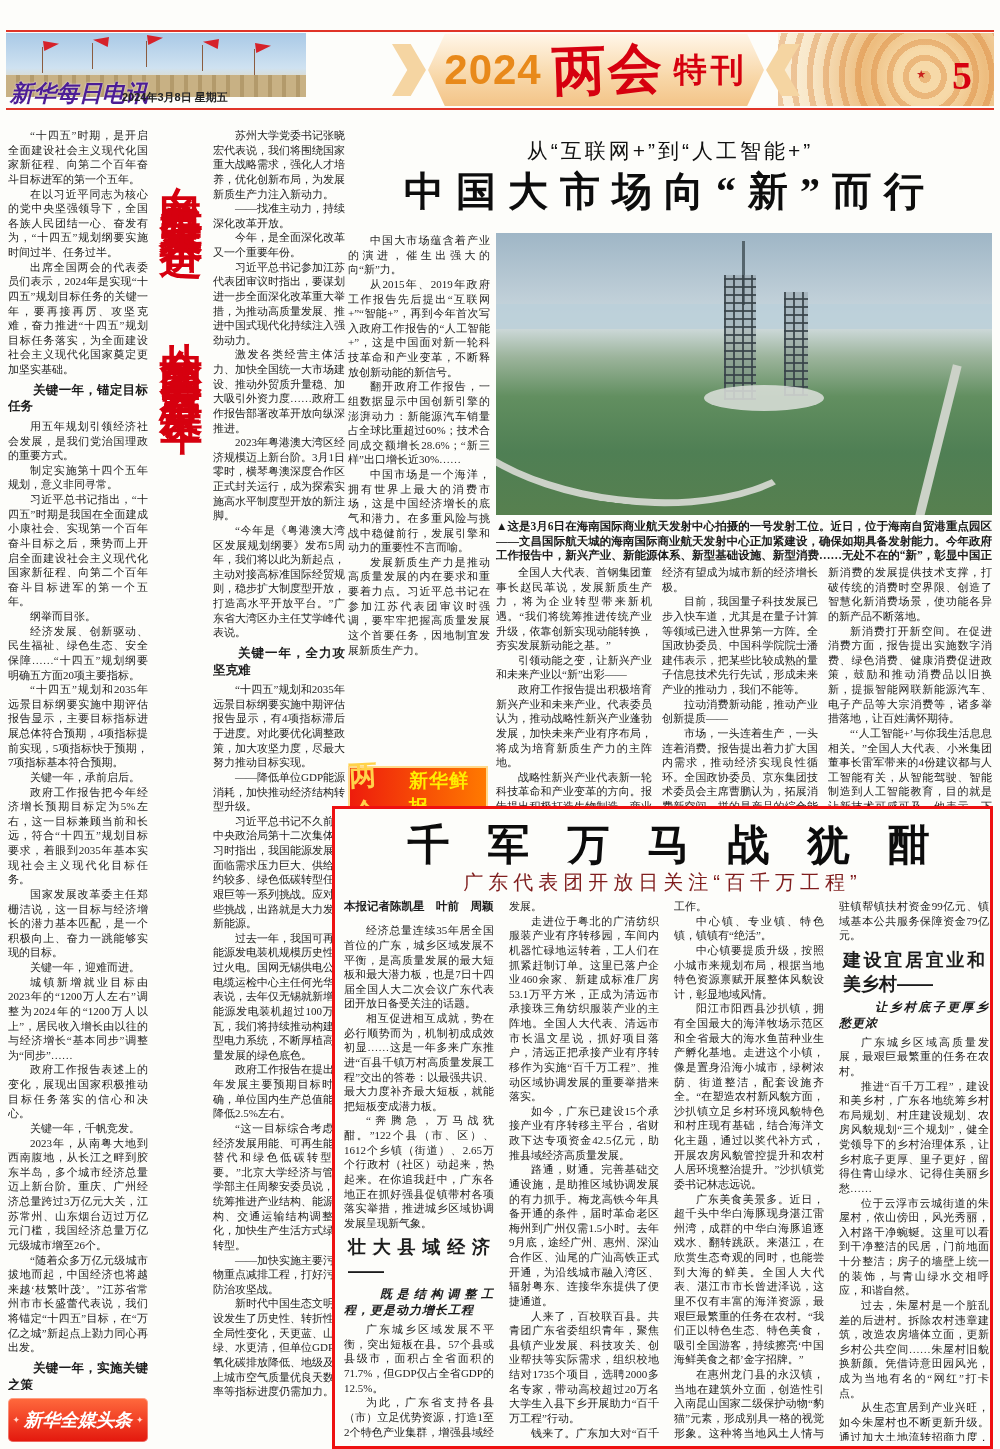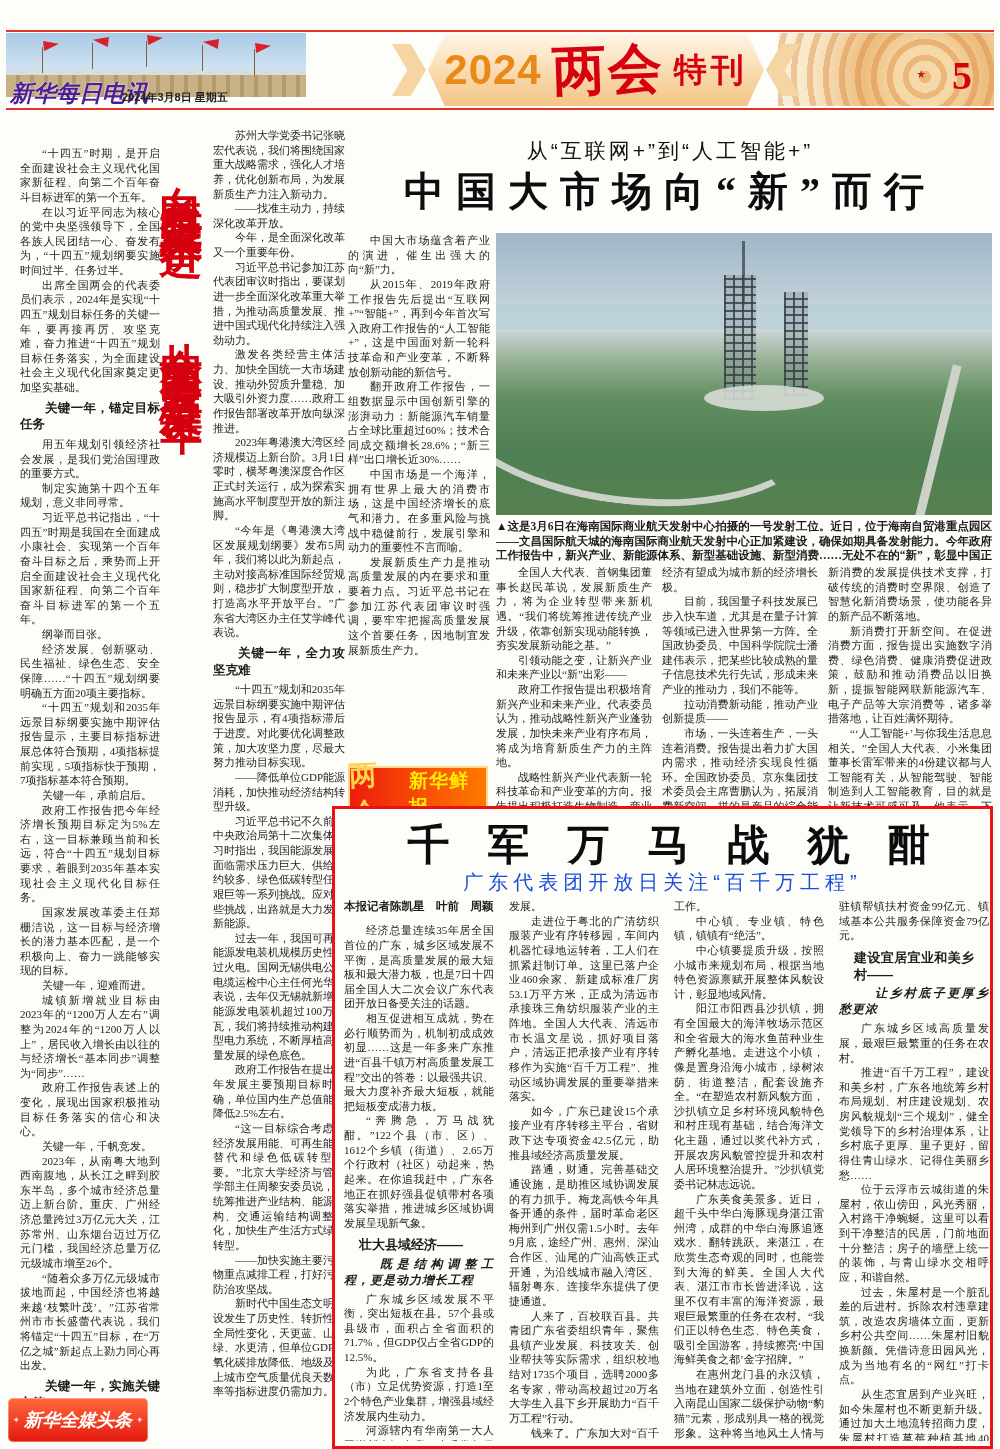--- a/index.html
+++ b/index.html
@@ -42,24 +42,24 @@
   .mast-date{position:absolute;left:122px;top:90px;font-family:var(--sans);font-weight:bold;
     font-size:11px;color:#222;}
   .pageno{position:absolute;left:952px;top:52px;font-family:var(--serif);font-weight:bold;
     font-size:40px;color:#d6000f;}
   
   .col{position:absolute;text-align:justify;overflow:hidden;font-size:11px;line-height:1.33;}
   .seg{margin:0;}
   .seg-p{text-indent:2em;}
   .seg-pc{text-indent:0;}
   .seg-h{font-family:var(--sans);font-weight:bold;font-size:12.5px;text-indent:2em;margin:5px 0 4px;}
-  .seg-hb{font-family:var(--sans);font-weight:bold;font-size:13px;text-indent:0;margin:6px 15px 3px;}
+  .seg-hb{font-family:var(--sans);font-weight:bold;font-size:18px;text-indent:0;margin:6px 4px 3px;}
   .seg-kai{font-style:italic;font-weight:600;font-size:12px;text-indent:3em;margin:2px 0 3px;letter-spacing:1px;}
   .seg-byl{font-family:Liberation Serif, serif;font-weight:bold;text-indent:0;margin-bottom:9px;font-size:11.5px;}
-  .c-left1{left:20px;top:128px;width:140px;height:1262px;margin-top:18px;}
+  .c-left1{left:8px;top:128px;width:140px;height:1262px;}
   .c-left2{left:213px;top:128px;width:132px;height:1318px;}
   
   .vert-headline{position:absolute;left:150px;top:152px;width:60px;height:1290px;
     writing-mode:vertical-rl;text-orientation:upright;color:var(--red);
     font-family:var(--serif);font-weight:bold;font-size:43px;letter-spacing:7px;text-align:left;}
   .vh2{margin-top:46px;}
   
   .media-banner{position:absolute;left:8px;top:1398px;width:140px;height:44px;border-radius:5px;
     background:linear-gradient(180deg,#ff6a3d,#e3170d);display:flex;align-items:center;
     justify-content:center;gap:4px;color:#fff;font-family:var(--sans);font-weight:bold;
@@ -96,21 +96,21 @@
     border:7px solid transparent;border-bottom:7px solid #ccd2c8;border-radius:50%;transform:rotate(7deg);}
   .photo .road2{position:absolute;right:10%;bottom:-4%;width:9px;height:58%;background:#ccd2c8;transform:rotate(14deg);}
   .caption{position:absolute;left:496px;top:519px;width:496px;height:44px;overflow:hidden;
     font-size:11.5px;line-height:1.28;text-align:justify;font-weight:600;}
   
   .gd-box{position:absolute;left:332px;top:806px;width:661px;height:643px;box-sizing:border-box;
     border:3px solid #ee1111;background:#fdfdfa;}
   .gd-headline{position:absolute;top:8px;left:12px;right:0;text-align:center;font-family:var(--serif);
     font-weight:bold;font-size:42px;letter-spacing:38px;padding-left:38px;white-space:nowrap;color:#0c0c0c;}
   .gd-sub{position:absolute;top:60px;left:0;right:0;text-align:center;font-family:var(--sans);
-    font-weight:500;font-size:20px;letter-spacing:5px;color:#1d4ed8;}
+    font-weight:500;font-size:20px;letter-spacing:5px;color:#7f1d1d;}
   .gd-col{top:90px;height:542px;}
   .gd-c1{left:9px;width:150px;}
   .gd-c2{left:174px;width:150px;}
   .gd-c3{left:339px;width:150px;}
   .gd-c4{left:504px;width:150px;}
 </style>
 </head>
 <body>
 
 <div class="rule top"></div>

